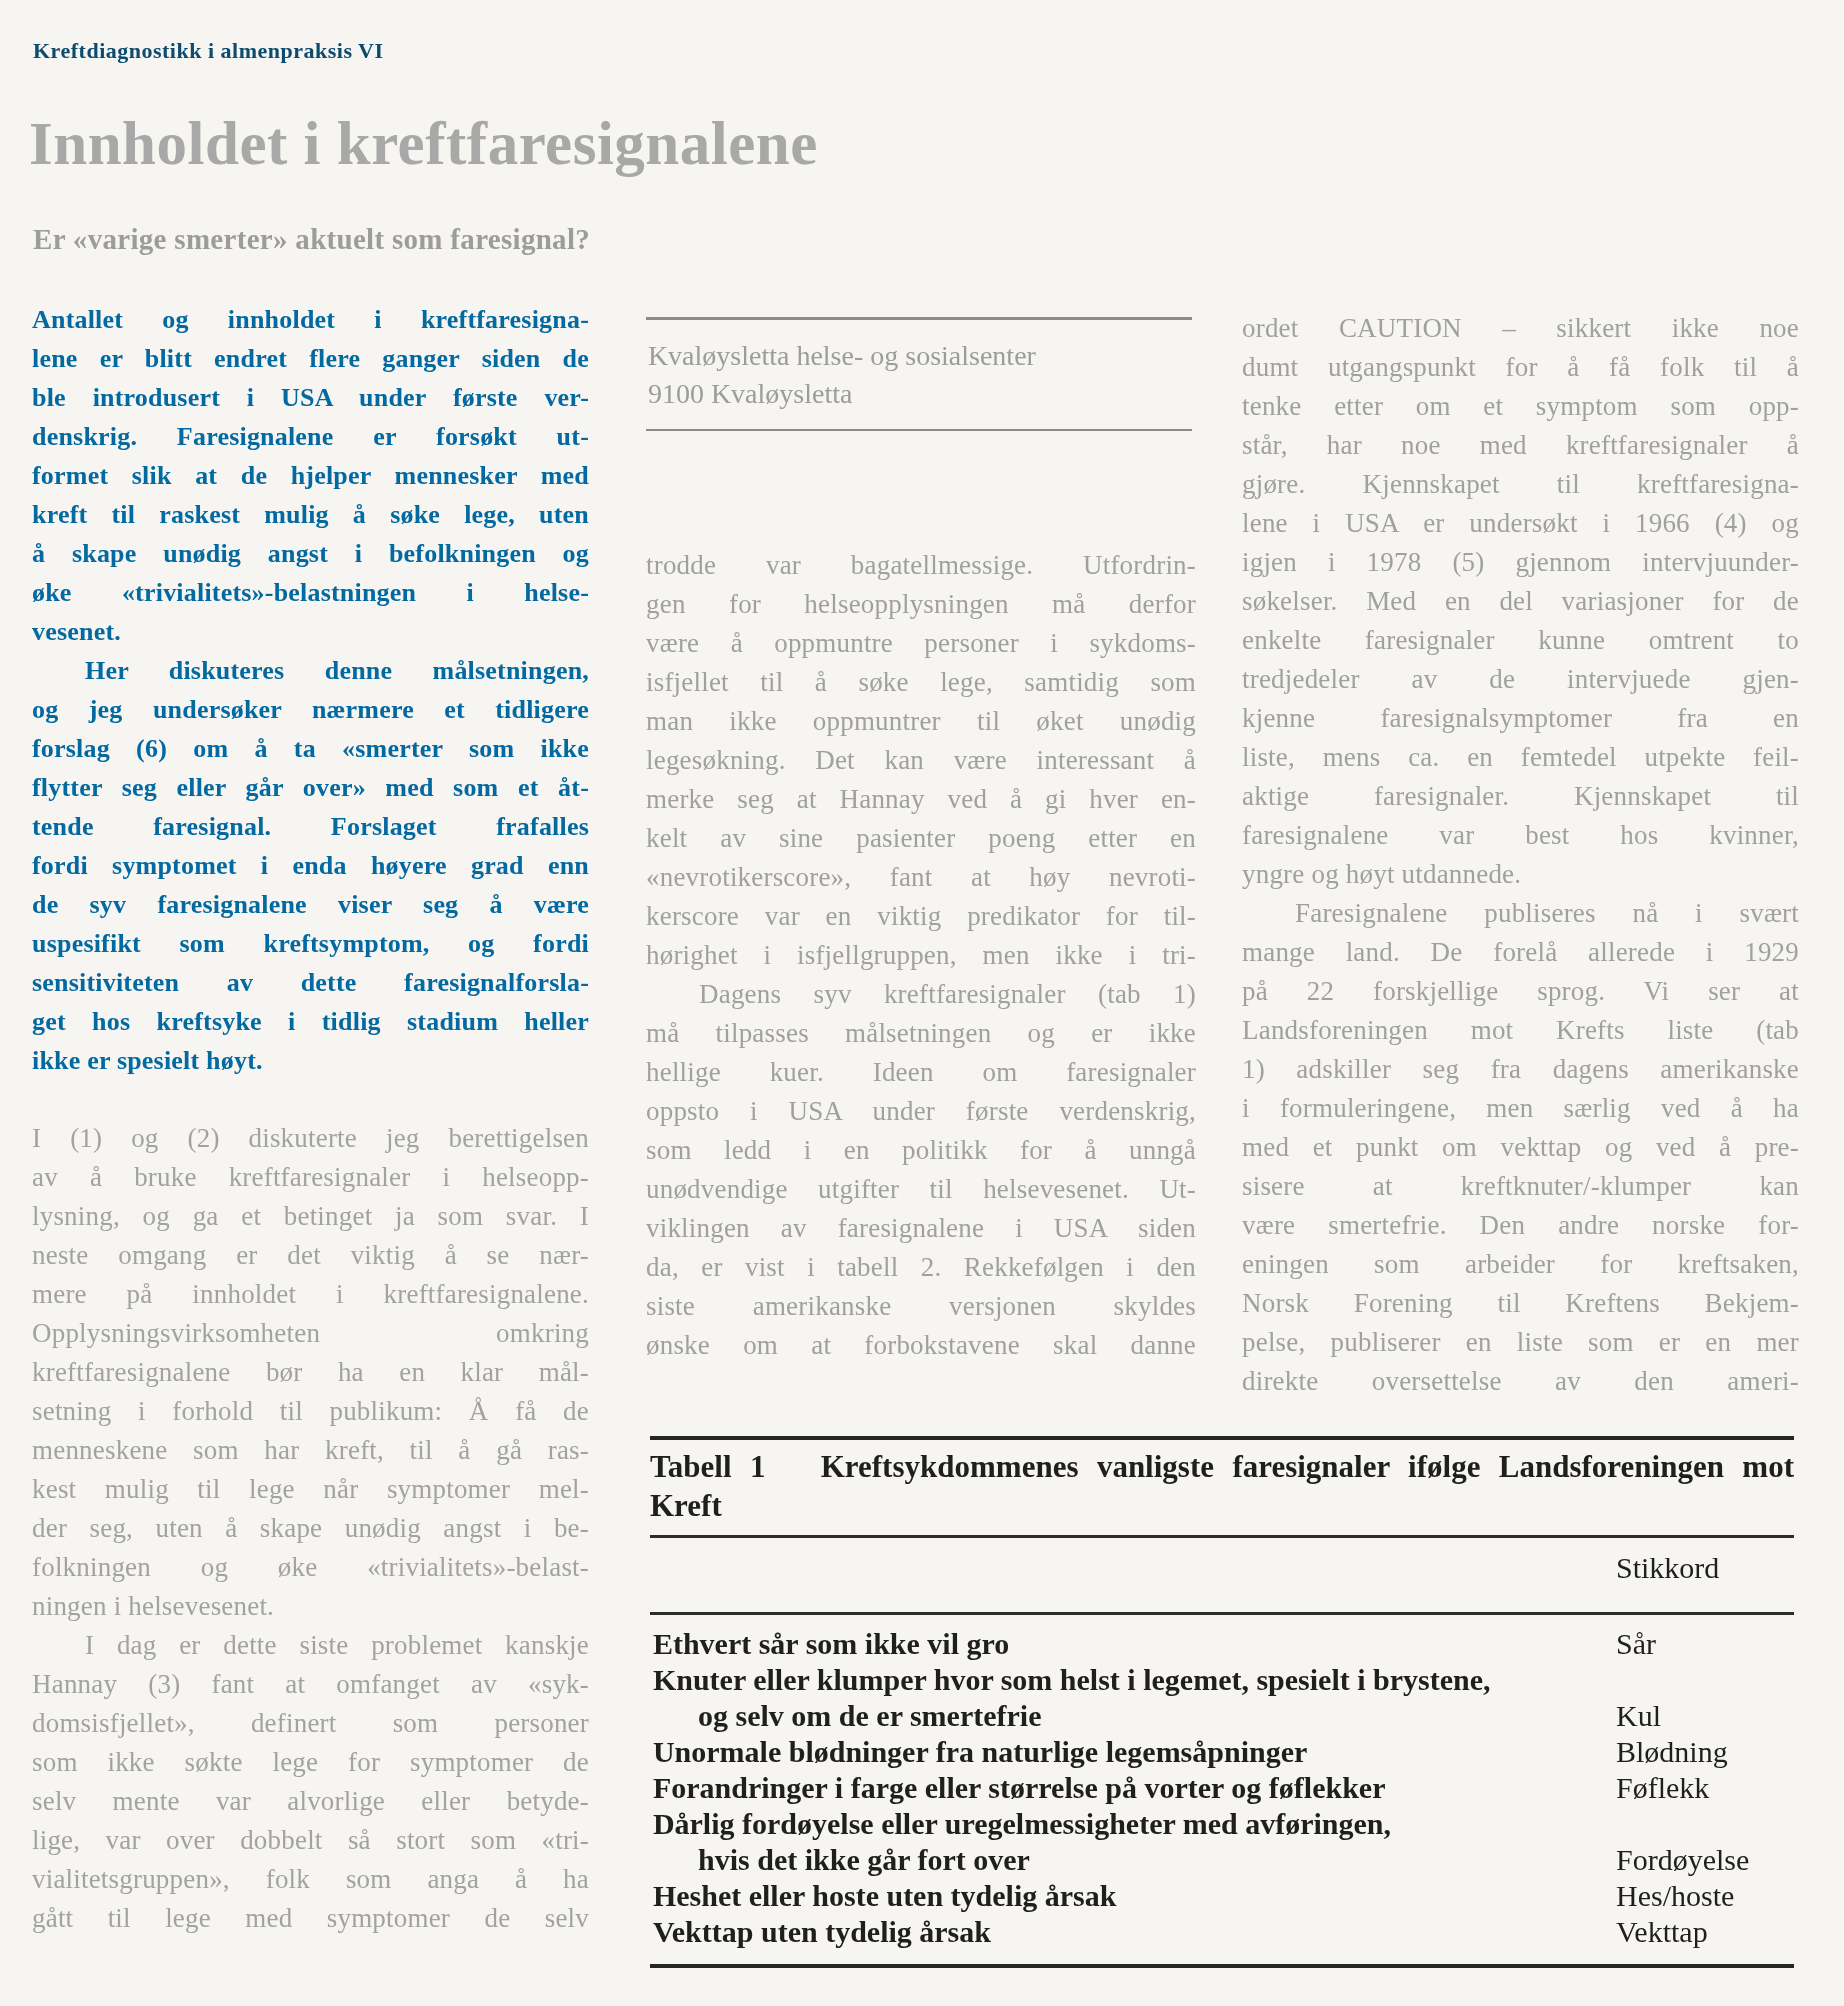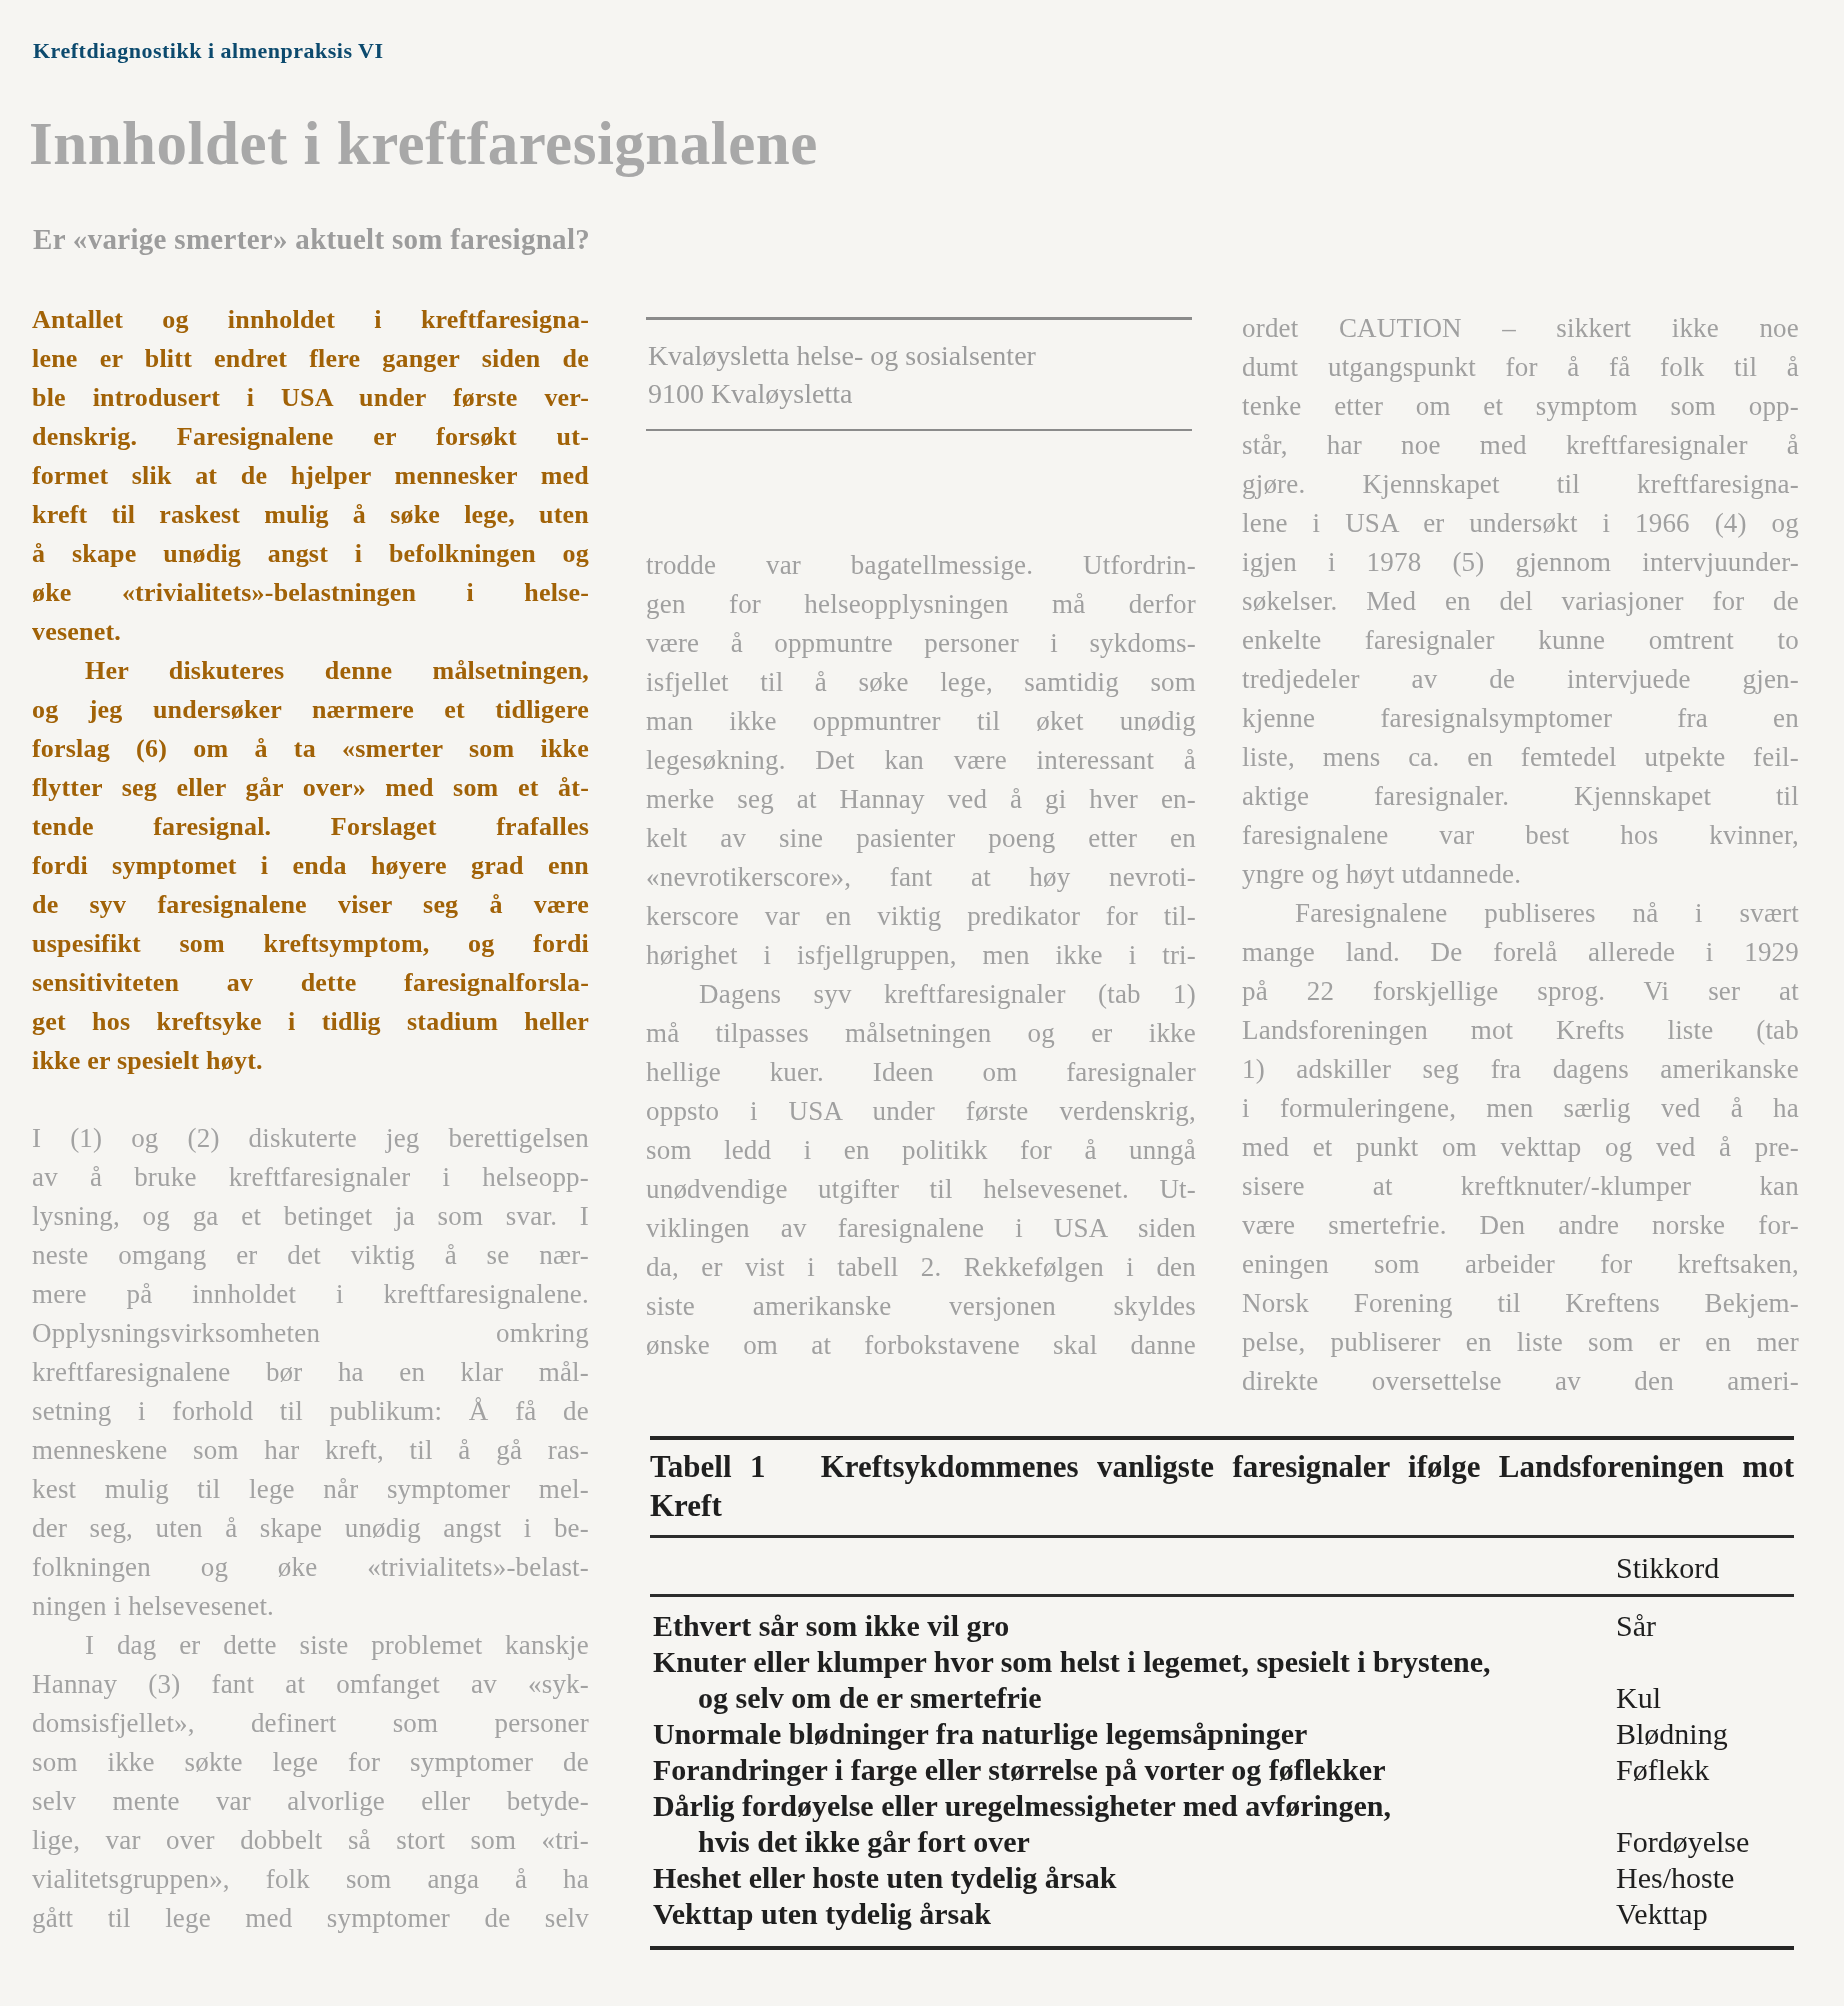--- a/index.html
+++ b/index.html
@@ -25,40 +25,40 @@
   .subtitle{
     position:absolute;left:33px;top:223px;
     font-size:29px;font-weight:700;color:#9c9c9c;
     letter-spacing:0.3px;
   }
   
   .col{position:absolute;color:#a0a0a0;font-size:27px;letter-spacing:0.2px;}
   .col .ln{text-align:justify;text-align-last:justify;white-space:normal;}
   .col .ln.endln{text-align-last:left;}
   .col .ln.ind{padding-left:53px;}
-  .col .ln.bold{font-weight:700;color:#a16207;font-size:26px;}
+  .col .ln.bold{font-weight:700;color:#0369a1;font-size:26px;}
   #col1{left:32px;top:300px;width:557px;line-height:39px;}
   #col1 .reg{color:#a2a2a2;}
   #col2{left:646px;top:546px;width:550px;line-height:39px;}
   #col3{left:1242px;top:309px;width:557px;line-height:39px;}
   .pgap{height:39px;}
   
   .authorbox{position:absolute;left:646px;top:317px;width:546px;}
   .authorbox .rule{height:2.9px;background:#8b8b8b;}
   .authorbox .inner{padding:17.3px 0 15.4px 1.9px;}
   .author-name{font-size:29px;font-weight:700;color:#8f8f8f;letter-spacing:0.3px;line-height:38px;}
   .author-line{font-size:28px;color:#9c9c9c;line-height:38px;}
   
   .tbl{position:absolute;left:650px;top:1436px;width:1144px;color:#1f1f1f;}
   .tbl .thick{height:3.8px;background:#262626;}
   .tbl .thin{height:2.9px;background:#2c2c2c;}
   .tbl .caption{font-size:31px;font-weight:700;line-height:39px;padding:7.7px 0 9.6px 0;}
   .tbl .caption .ln{text-align:justify;text-align-last:justify;}
   .tbl .caption .ln.endln{text-align-last:left;}
-  .tbl .colhead{position:relative;height:56px;}
+  .tbl .colhead{position:relative;height:74px;}
   .tbl .colhead span{position:absolute;left:966px;top:13.4px;font-size:30px;}
   .tbl .rows{position:relative;padding:11.5px 0 13.4px 0;font-size:30px;line-height:36px;}
   .tbl .trow{position:relative;}
   .tbl .trow .desc{display:block;padding-left:2.9px;font-weight:bold;}
   .tbl .trow .desc.ind{padding-left:48px;}
   .tbl .trow .kw{position:absolute;left:966px;top:0;}
 </style>
 </head>
 <body>
 

